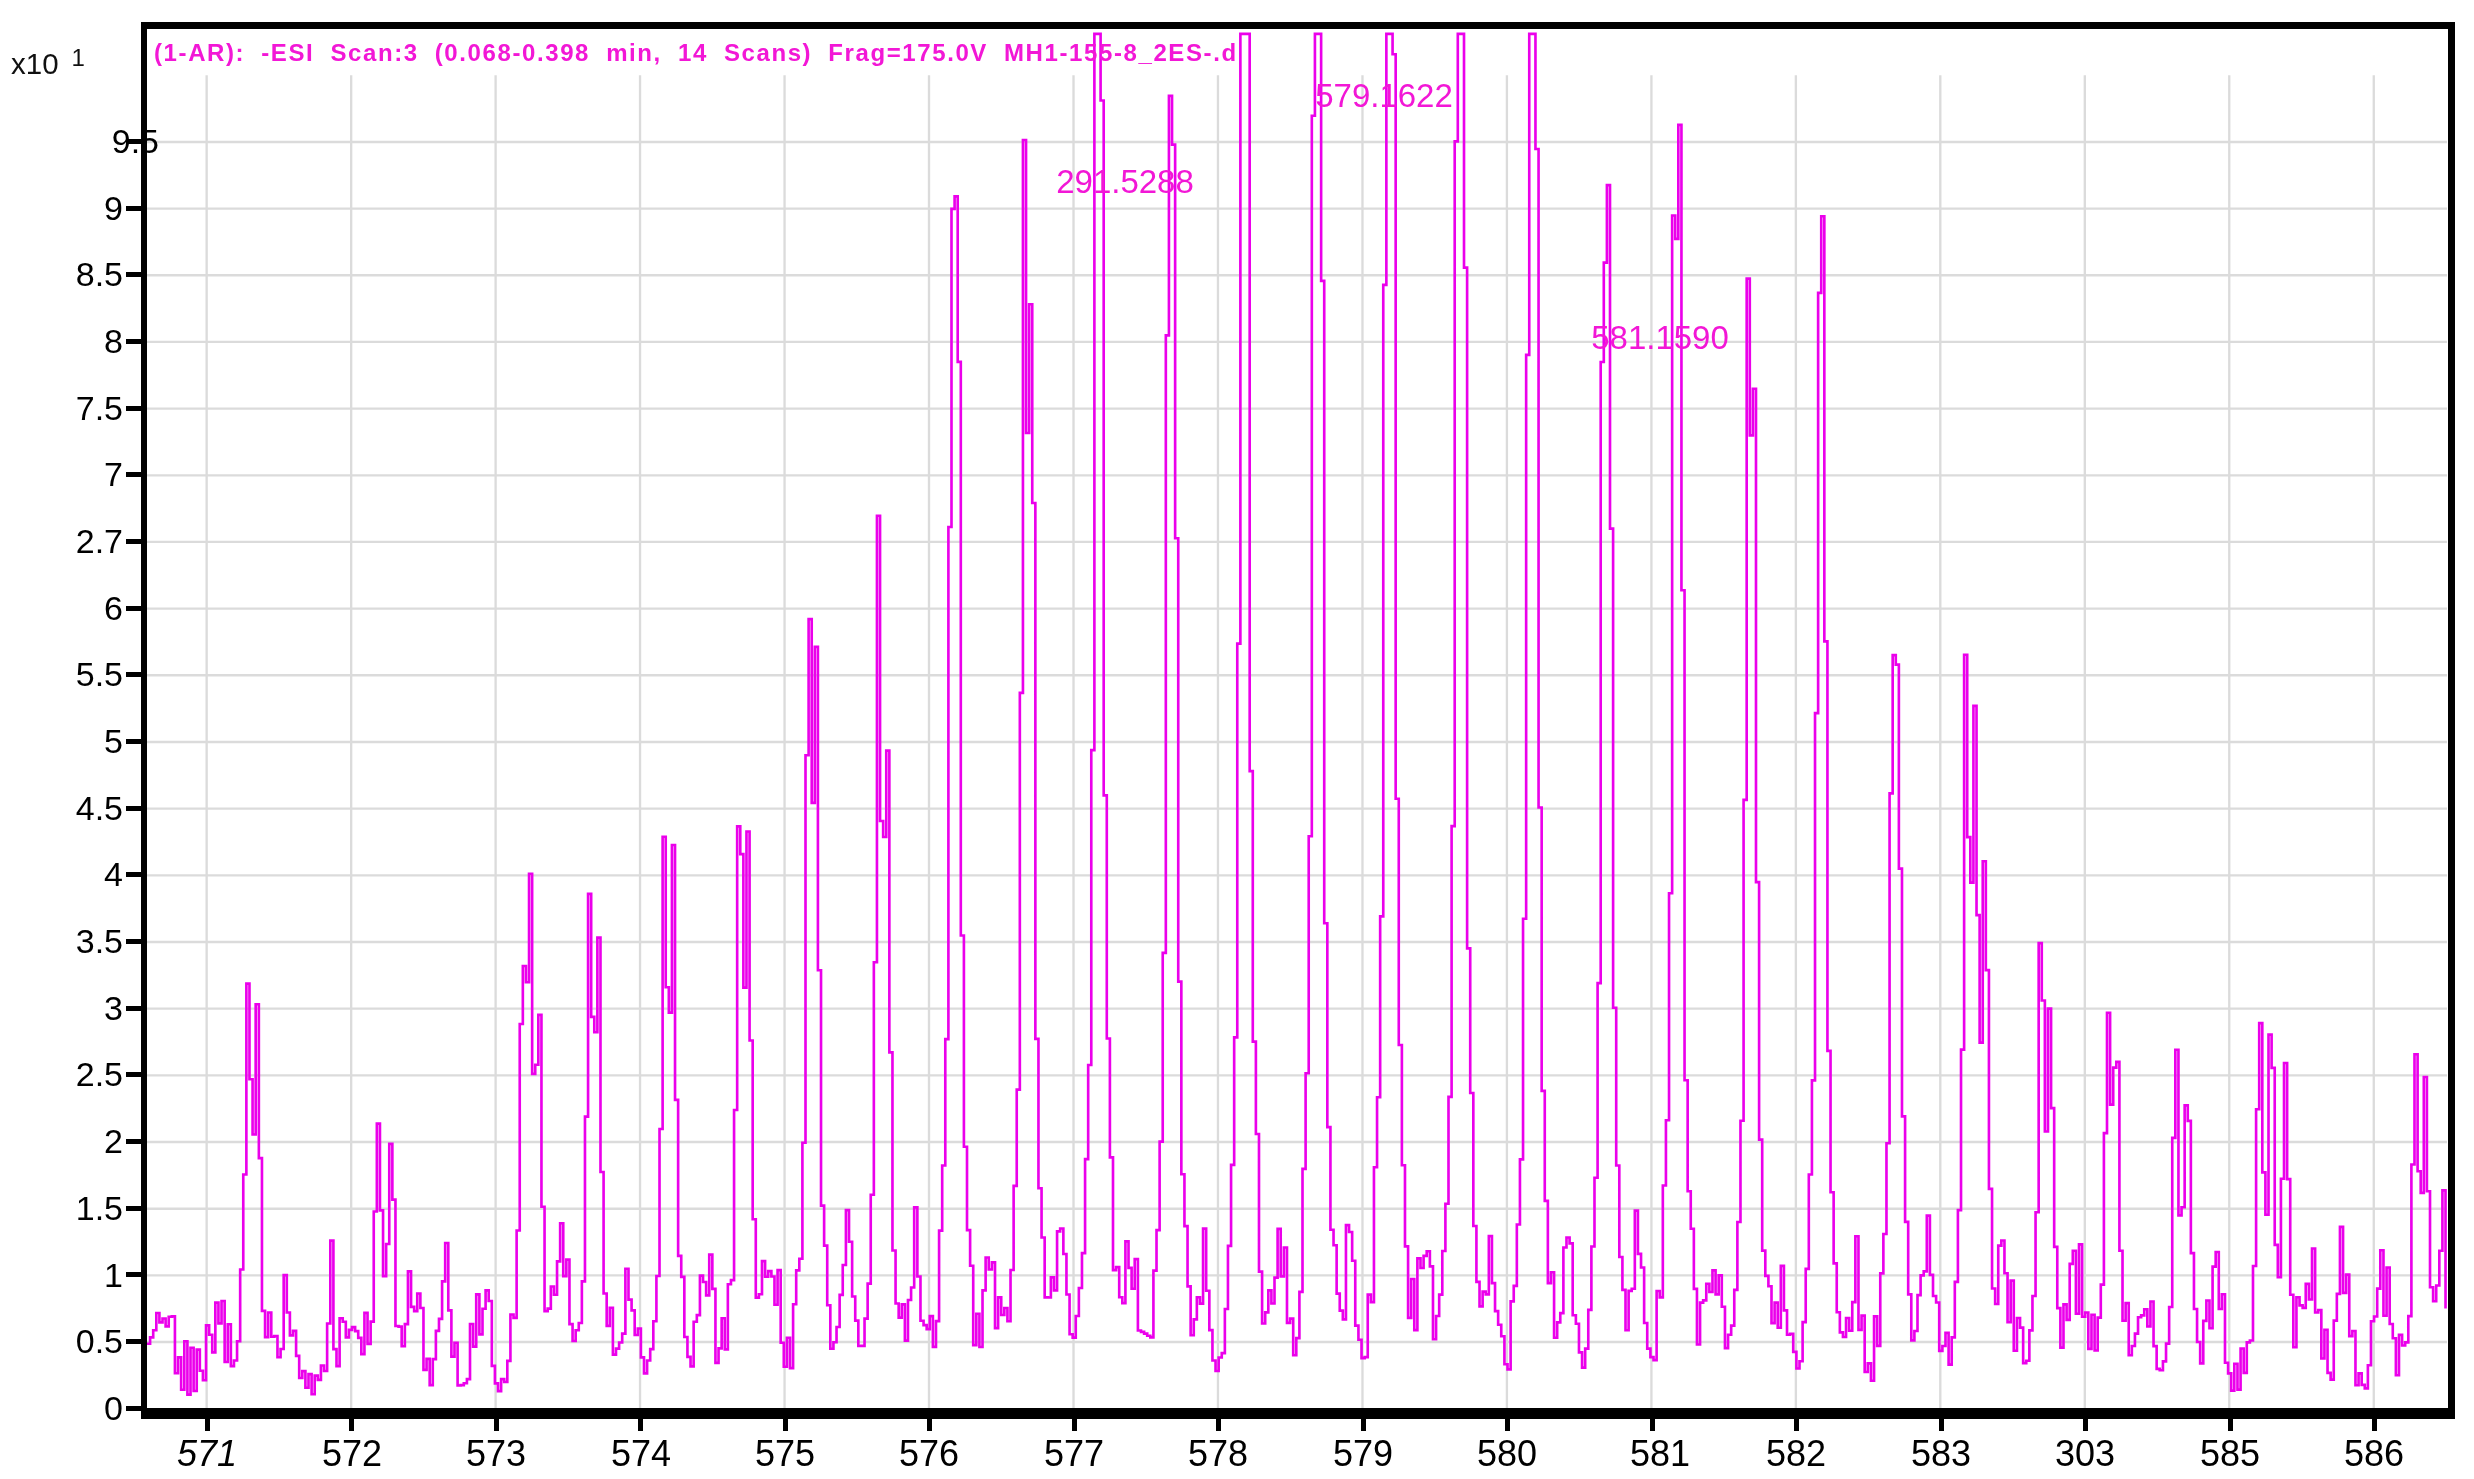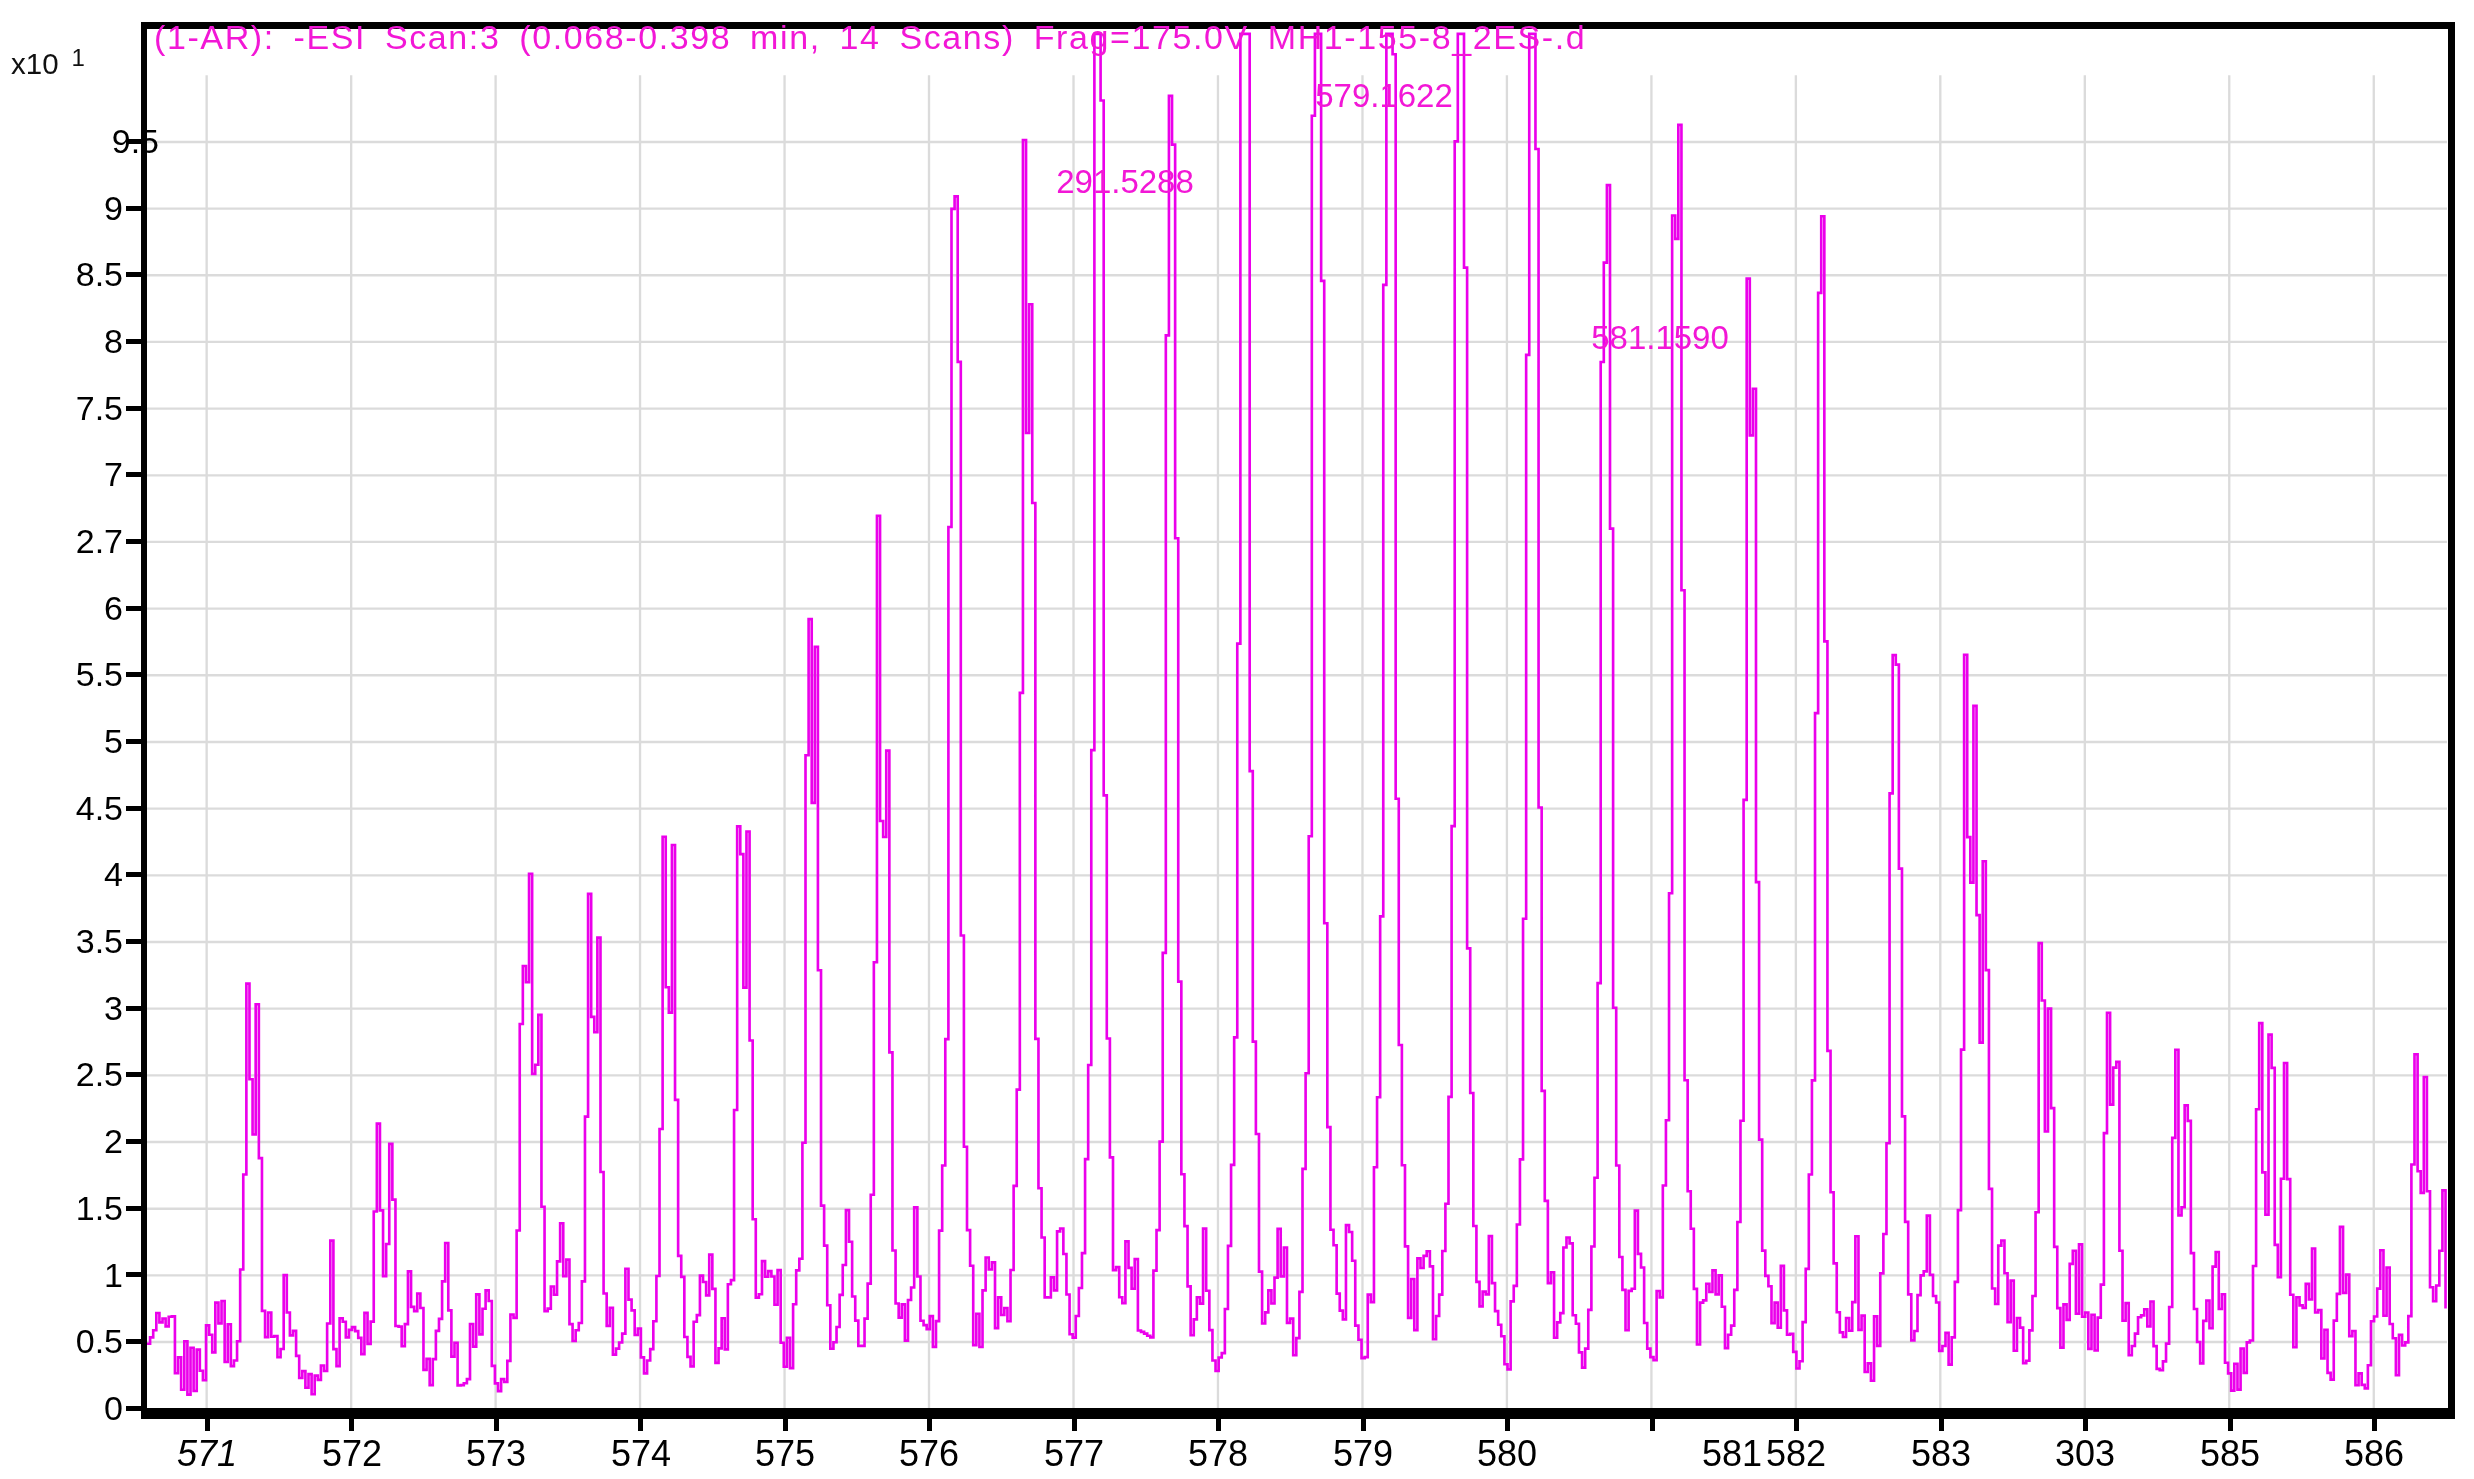--- a/index.html
+++ b/index.html
@@ -9,22 +9,22 @@
   }
   .plot-frame{
     position:absolute;left:141px;top:22px;width:2314px;height:1397px;
     box-sizing:border-box;background:transparent;pointer-events:none;
     border-style:solid;border-color:#000;
     border-top-width:7.8px;border-left-width:6.2px;border-right-width:7.8px;border-bottom-width:11px;
     z-index:5;
   }
   #spectrum-svg{position:absolute;left:147px;top:29.5px;z-index:2;}
   .chart-title{
-    position:absolute;left:154px;top:18px;z-index:8;white-space:nowrap;
-    font-size:34px;letter-spacing:1.6px;word-spacing:7.8px;line-height:39px;
+    position:absolute;left:154px;top:33px;z-index:8;white-space:nowrap;
+    font-size:24px;letter-spacing:1.6px;word-spacing:7.8px;line-height:39px;font-weight:bold;
   }
   .y-mult{
     position:absolute;left:11px;top:43px;z-index:8;color:#101010;
     font-size:29.5px;line-height:41px;white-space:nowrap;
   }
   .y-mult .exp{font-size:24px;position:relative;top:-7.8px;margin-left:13px;}
   .peak-label{
     position:absolute;transform:translateX(-50%);z-index:9;
     font-size:33px;line-height:36px;white-space:nowrap;
   }
@@ -76,21 +76,21 @@
     <div class="x-tick-label" style="left: 929px; top: 1434px;">576</div>
     <div class="x-tick" style="left: 1072px; top: 1419px;"></div>
     <div class="x-tick-label" style="left: 1074px; top: 1434px;">577</div>
     <div class="x-tick" style="left: 1216px; top: 1419px;"></div>
     <div class="x-tick-label" style="left: 1218px; top: 1434px;">578</div>
     <div class="x-tick" style="left: 1361px; top: 1419px;"></div>
     <div class="x-tick-label" style="left: 1363px; top: 1434px;">579</div>
     <div class="x-tick" style="left: 1505px; top: 1419px;"></div>
     <div class="x-tick-label" style="left: 1507px; top: 1434px;">580</div>
     <div class="x-tick" style="left: 1650px; top: 1419px;"></div>
-    <div class="x-tick-label" style="left: 1732px; top: 1434px;">581</div>
+    <div class="x-tick-label" style="left: 1660px; top: 1434px;">581</div>
     <div class="x-tick" style="left: 1794px; top: 1419px;"></div>
     <div class="x-tick-label" style="left: 1796px; top: 1434px;">582</div>
     <div class="x-tick" style="left: 1939px; top: 1419px;"></div>
     <div class="x-tick-label" style="left: 1941px; top: 1434px;">583</div>
     <div class="x-tick" style="left: 2083px; top: 1419px;"></div>
     <div class="x-tick-label" style="left: 2085px; top: 1434px;">303</div>
     <div class="x-tick" style="left: 2228px; top: 1419px;"></div>
     <div class="x-tick-label" style="left: 2230px; top: 1434px;">585</div>
     <div class="x-tick" style="left: 2372px; top: 1419px;"></div>
     <div class="x-tick-label" style="left: 2374px; top: 1434px;">586</div>

